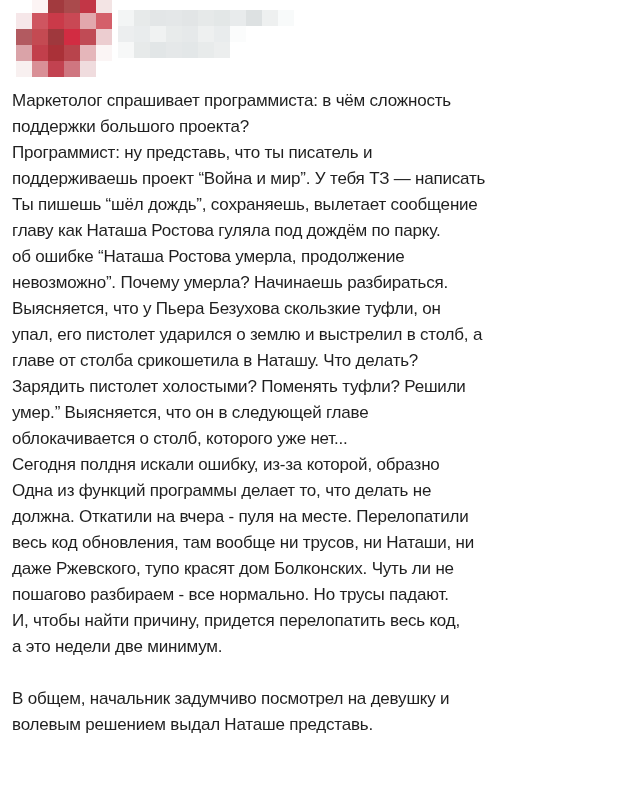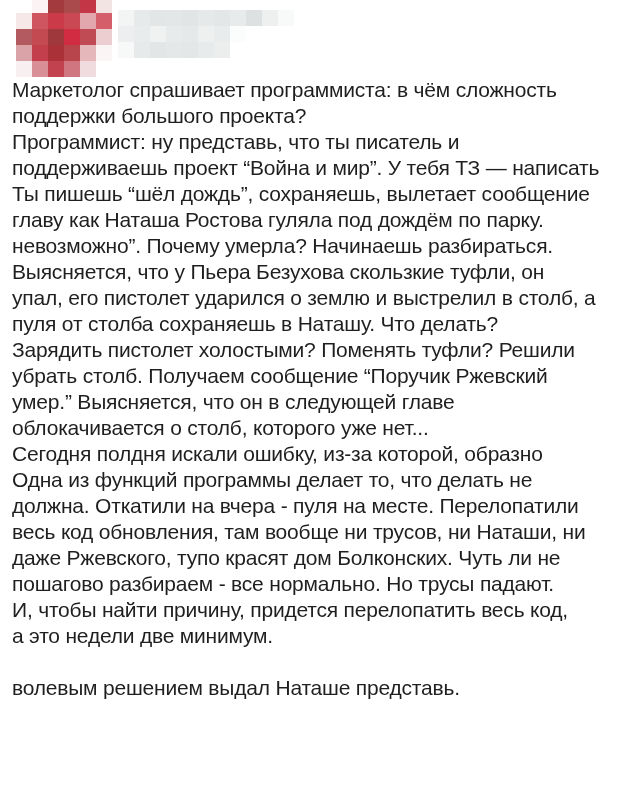--- a/index.html
+++ b/index.html
@@ -19,24 +19,24 @@
     position: absolute;
     line-height: 0;
   }
   .prow { display: flex; height: 16px; }
   .pcell { width: 16px; height: 16px; flex: 0 0 16px; }
   .avatar-grid { left: 16px; top: -3px; }
   .name-grid { left: 118px; top: 10px; }
   .text-block {
     position: absolute;
     left: 12px;
-    top: 77px;
+    top: 88px;
     width: 622px;
     color: #1f1f1f;
-    font-size: 21px;
+    font-size: 17px;
     line-height: 26px;
     letter-spacing: -0.2px;
   }
   .text-line {
     height: 26px;
     white-space: nowrap;
     overflow: visible;
   }
 </style>
 </head>
@@ -130,33 +130,34 @@
       </div>
   </div>
 
   <div class="text-block" id="text-block">
       <div class="text-line">Маркетолог спрашивает программиста: в чём сложность</div>
       <div class="text-line">поддержки большого проекта?</div>
       <div class="text-line">Программист: ну представь, что ты писатель и</div>
       <div class="text-line">поддерживаешь проект “Война и мир”. У тебя ТЗ — написать</div>
       <div class="text-line">Ты пишешь “шёл дождь”, сохраняешь, вылетает сообщение</div>
       <div class="text-line">главу как Наташа Ростова гуляла под дождём по парку.</div>
+      <div class="text-line">об ошибке “Наташа Ростова умерла, продолжение</div>
       <div class="text-line">невозможно”. Почему умерла? Начинаешь разбираться.</div>
       <div class="text-line">Выясняется, что у Пьера Безухова скользкие туфли, он</div>
       <div class="text-line">упал, его пистолет ударился о землю и выстрелил в столб, а</div>
-      <div class="text-line">пуля от столба сохраняешь в Наташу. Что делать?</div>
+      <div class="text-line">главе от столба срикошетила в Наташу. Что делать?</div>
       <div class="text-line">Зарядить пистолет холостыми? Поменять туфли? Решили</div>
-      <div class="text-line">убрать столб. Получаем сообщение “Поручик Ржевский</div>
       <div class="text-line">умер.” Выясняется, что он в следующей главе</div>
       <div class="text-line">облокачивается о столб, которого уже нет...</div>
       <div class="text-line">Сегодня полдня искали ошибку, из-за которой, образно</div>
       <div class="text-line">Одна из функций программы делает то, что делать не</div>
       <div class="text-line">должна. Откатили на вчера - пуля на месте. Перелопатили</div>
       <div class="text-line">весь код обновления, там вообще ни трусов, ни Наташи, ни</div>
       <div class="text-line">даже Ржевского, тупо красят дом Болконских. Чуть ли не</div>
       <div class="text-line">пошагово разбираем - все нормально. Но трусы падают.</div>
       <div class="text-line">И, чтобы найти причину, придется перелопатить весь код,</div>
       <div class="text-line">а это недели две минимум.</div>
       <div class="text-line">&nbsp;</div>
+      <div class="text-line">В общем, начальник задумчиво посмотрел на девушку и</div>
       <div class="text-line">волевым решением выдал Наташе представь.</div>
     </div>
 
 </div>
 
 </body></html>

